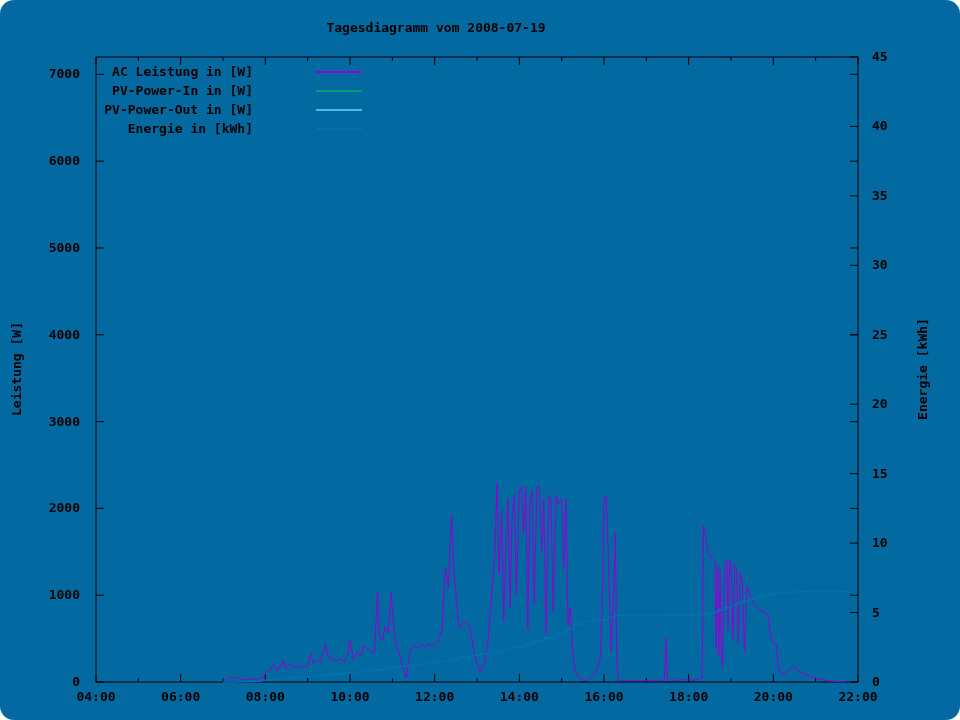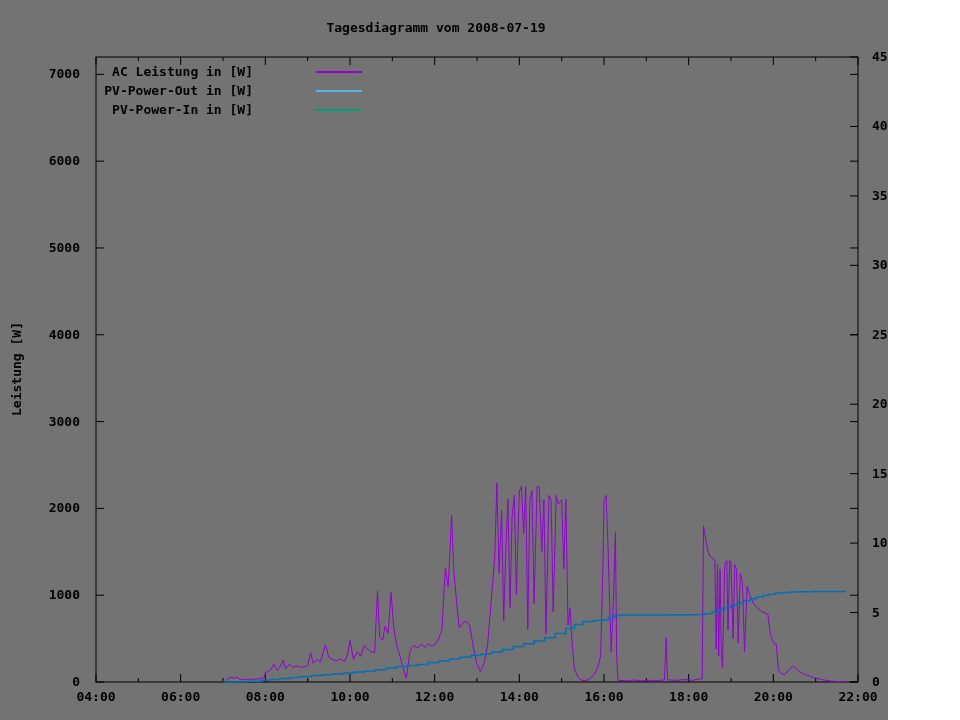--- a/index.html
+++ b/index.html
@@ -1,22 +1,23 @@
 <!DOCTYPE html>
 <html><head>
 <meta charset="utf-8">
 <style>
   html,body{margin:0;padding:0;background:#ffffff;}
   .canvas{
     position:relative;
-    width:888px;height:720px;
-    background:#737373;
+    width:960px;height:720px;
+    background:#0369a1;
     font-family:"DejaVu Sans Mono","Liberation Mono",monospace;
     color:#000;
     overflow:hidden;
+    border-radius:14px;
   }
   .title{
     position:absolute;
     top:20px;left:436px;
     transform:translateX(-50%);
     font-size:13px;font-weight:bold;
     white-space:nowrap;
   }
   .ylabel{
     position:absolute;
@@ -155,21 +156,25 @@
       <path d="M224.3,682.0L226.4,680.3L228.5,678.1L231.5,677.2L234.4,678.5L237.0,677.2L239.9,679.4L244.2,679.8L249.2,679.0L254.8,679.4L259.8,678.5L264.1,677.7L265.3,672.5L268.3,671.6L270.8,669.4L273.8,664.2L277.2,670.7L280.1,666.8L283.1,660.3L285.7,668.5L289.5,664.2L292.9,667.7L296.2,665.9L301.3,667.2L305.5,666.5L307.7,665.9L310.6,652.9L313.2,663.3L317.0,659.4L320.4,662.0L325.4,644.7L328.8,657.3L333.1,659.9L337.3,660.7L340.7,658.7L344.5,661.6L347.9,653.4L350.0,640.3L353.4,659.4L357.2,651.8L360.6,656.1L364.0,645.5L367.8,649.0L371.2,651.8L374.6,652.5L377.5,590.9L379.6,636.9L382.6,640.3L385.1,626.0L388.1,633.4L391.1,592.6L393.6,626.4L396.6,645.5L400.0,656.0L403.8,670.7L406.3,678.1L410.1,650.8L413.5,645.5L417.7,648.0L421.1,644.5L424.9,647.1L428.3,643.8L431.7,646.2L434.7,644.5L438.1,640.2L441.9,629.9L445.3,568.3L448.2,586.5L451.6,515.3L453.7,569.2L456.7,603.4L459.2,627.7L463.0,622.8L466.4,621.1L469.8,626.0L473.6,648.8L477.0,664.2L480.4,671.4L484.2,662.7L487.6,645.1L491.0,603.4L494.8,555.7L496.9,483.2L499.0,573.1L501.6,510.1L503.7,620.8L505.8,551.4L507.9,499.3L510.0,607.8L512.1,516.6L514.3,495.4L516.4,594.8L519.3,491.0L521.5,486.3L523.6,534.0L525.7,486.7L527.8,629.5L529.9,499.3L532.0,491.0L534.1,603.4L537.1,486.7L539.2,486.3L541.8,551.4L543.9,499.7L546.0,633.8L549.0,495.4L551.1,499.7L553.2,612.1L556.2,495.4L558.3,504.0L561.7,499.7L563.8,568.7L565.9,499.3L568.0,625.1L570.1,608.2L572.3,645.5L574.4,669.0L577.8,676.8L580.7,679.8L585.0,680.7L589.2,679.4L593.4,675.1L597.6,668.1L600.6,656.0L602.7,577.8L604.0,499.7L606.1,495.4L608.2,551.8L609.5,597.8L611.2,651.6L613.3,603.9L615.4,532.7L616.7,656.0L618.0,680.3L625.2,680.7L633.6,680.1L642.1,680.7L650.6,680.3L659.0,680.7L664.5,679.8L666.2,637.7L667.5,679.8L676.0,680.4L684.4,679.6L692.9,680.3L699.3,679.0L702.2,678.5L703.5,525.8L705.6,538.8L707.7,550.1L709.8,556.1L712.8,557.9L714.9,560.5L716.2,649.0L717.5,564.8L718.7,656.0L720.0,569.2L721.3,651.6L722.5,668.1L724.7,564.8L726.8,560.5L728.0,629.9L729.7,560.5L731.0,562.2L733.1,638.6L734.8,564.8L736.5,569.2L738.2,642.9L740.3,573.5L742.4,582.2L744.5,651.6L747.1,586.5L750.0,595.2L753.4,603.4L757.2,607.8L760.6,610.6L764.0,612.6L767.8,614.1L770.4,634.3L773.3,642.5L776.3,644.7L778.4,669.8L781.0,673.3L784.8,674.4L788.2,670.7L792.4,666.5L795.8,668.1L799.6,671.8L804.2,674.0L810.2,676.4L815.7,678.1L822.9,679.8L830.5,681.0L839.0,681.6L846.1,681.7" fill="none" stroke="#9400d3" stroke-width="1" stroke-linejoin="miter"></path>
       <path d="M223.0,682.0H235.7V681.7H248.4V681.2H261.1V680.3H269.6V679.5H280.1V678.5H290.7V677.6H301.3V676.4H311.9V675.5H322.5V674.8H333.1V674.1H343.6V673.1H354.2V672.0H364.8V670.9H375.4V669.8H386.0V668.1H396.6V666.4H407.1V665.6H417.7V664.4H428.3V662.6H438.9V660.9H449.5V659.1H460.1V657.3H470.6V655.6H481.2V653.9H491.8V652.1H502.4V649.4H513.0V646.6H523.6V643.8H534.1V641.0H544.7V637.8H555.3V633.4H565.9V628.5H574.4V624.4H582.8V621.6H593.4V620.6H604.0V619.8H608.2V617.4H614.6V615.6H620.9V615.1H646.3V614.9H671.7V614.8H697.1V614.6H704.8V613.7H712.0V611.9H718.3V609.8H724.7V607.7H731.0V605.6H737.3V603.1H743.7V600.8H750.0V598.7H756.4V597.0H762.8V595.6H769.1V594.2H775.5V593.1H781.8V592.4H790.3V592.0H798.7V591.7H811.4V591.4H824.1V591.4H836.8V591.4H846.1V591.4" fill="none" stroke="#0072b2" stroke-width="1.5" stroke-linejoin="miter"></path>
     </svg>
 
   <div class="legend">
     <div class="legend-row">
       <span class="legend-label">AC Leistung in [W]</span>
       <span class="swatch" style="background: rgb(148, 0, 211);"></span>
     </div>
     <div class="legend-row">
+      <span class="legend-label">PV-Power-In in [W]</span>
+      <span class="swatch" style="background: rgb(0, 158, 115);"></span>
+    </div>
+    <div class="legend-row">
       <span class="legend-label">PV-Power-Out in [W]</span>
       <span class="swatch" style="background: rgb(86, 180, 233);"></span>
     </div>
     <div class="legend-row">
-      <span class="legend-label">PV-Power-In in [W]</span>
-      <span class="swatch" style="background: rgb(0, 158, 115);"></span>
+      <span class="legend-label">Energie in [kWh]</span>
+      <span class="swatch" style="background: rgb(0, 114, 178);"></span>
     </div>
   </div>
 </div>
 
 </body></html>

